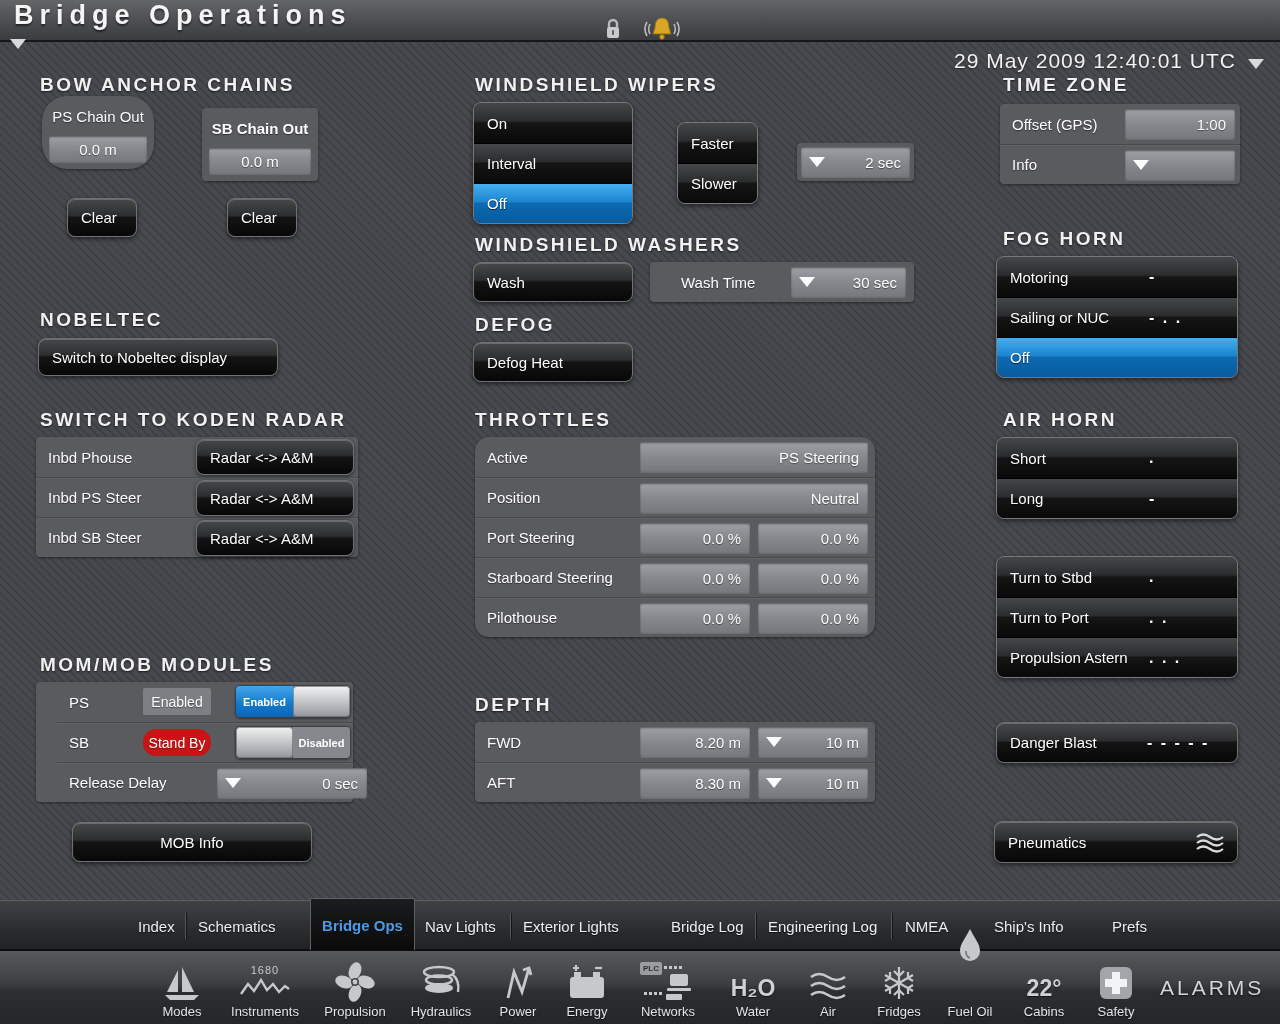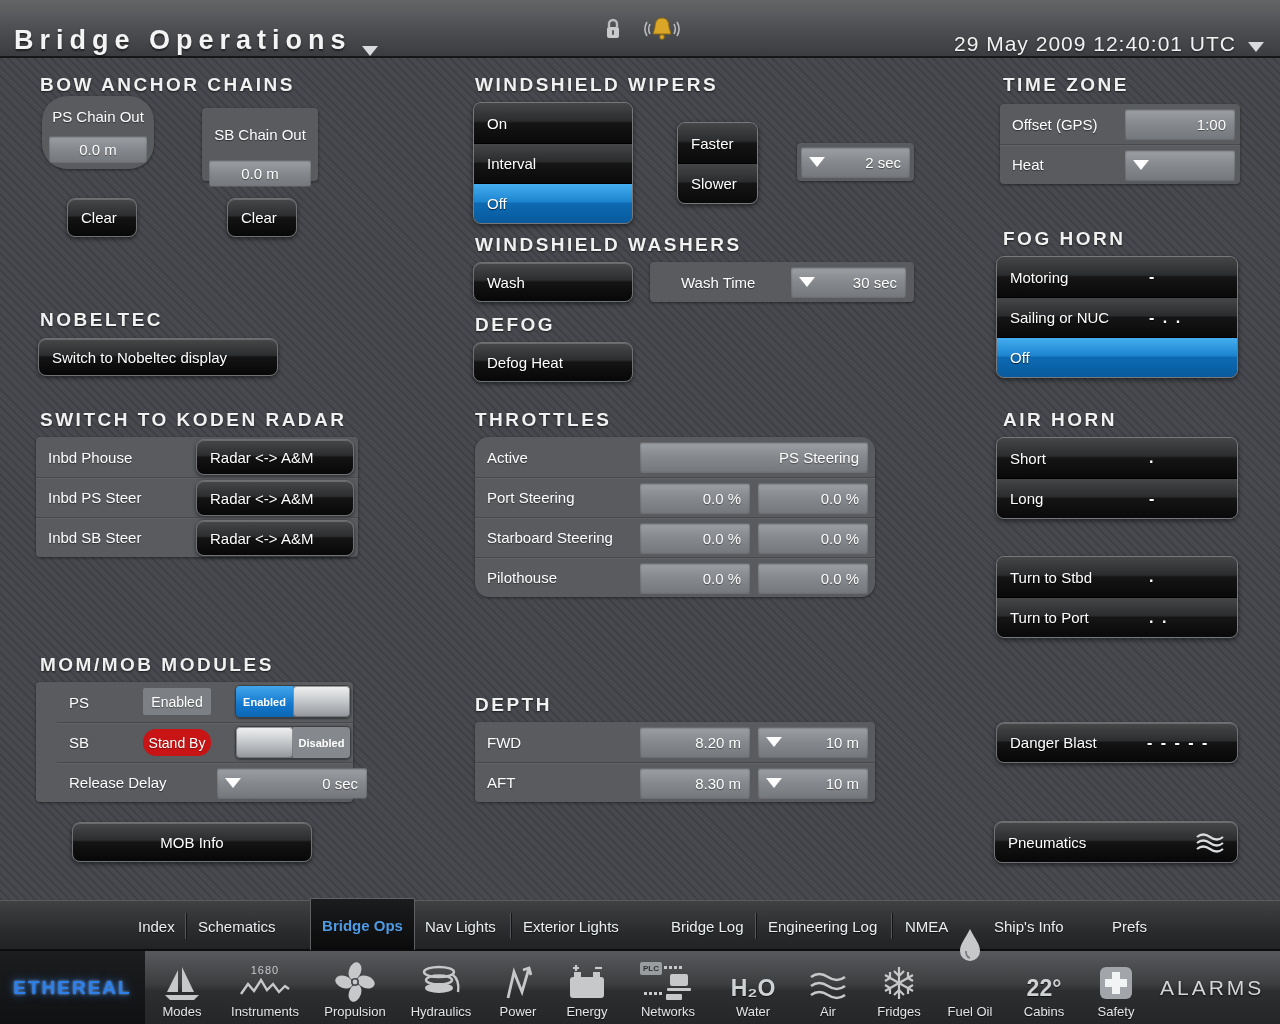--- a/index.html
+++ b/index.html
@@ -3,23 +3,23 @@
 <meta charset="utf-8">
 <style>
   html,body{margin:0;padding:0;background:#2a2b2d;}
   *{box-sizing:border-box;font-family:"Liberation Sans",sans-serif;}
   #app{position:relative;width:1280px;height:1024px;overflow:hidden;
     background-color:#47494e;
     background-image:repeating-linear-gradient(45deg,rgba(0,0,0,0) 0px,rgba(0,0,0,0) 4px,rgba(0,0,0,.12) 4px,rgba(0,0,0,.12) 6px);
     color:#fff;}
   .abs{position:absolute;}
   
-  .topbar{position:absolute;left:0;top:0;width:1280px;height:58px;
+  .topbar{position:absolute;left:0;top:0;width:1280px;height:42px;
     background:linear-gradient(180deg,#636567 0%,#4b4d50 55%,#3a3c3f 100%);
-    border-bottom:2px solid #161718;display:flex;align-items:flex-end;}
+    border-bottom:2px solid #161718;display:flex;align-items:flex-start;flex-direction:column;}
   .apptitle{font-size:27px;font-weight:700;letter-spacing:6px;color:#f4f4f4;margin-left:14px;text-shadow:0 2px 2px rgba(0,0,0,.5);}
   .caret{width:0;height:0;border-left:7px solid transparent;border-right:7px solid transparent;border-top:9px solid #d9dadc;display:inline-block;}
   .caret.big{border-left-width:8px;border-right-width:8px;border-top-width:10px;}
   .datetime{font-size:21px;color:#f2f2f2;letter-spacing:1px;text-shadow:0 1px 2px rgba(0,0,0,.5);}
   
   .hdr{position:absolute;font-size:19px;font-weight:700;letter-spacing:2.5px;color:#f1f1f1;text-shadow:0 1px 2px rgba(0,0,0,.65);white-space:nowrap;}
   
   .panel{position:absolute;background:#595b5f;border-radius:4px;box-shadow:0 1px 3px rgba(0,0,0,.45);}
   .row{position:relative;height:40px;display:flex;align-items:center;}
   .row + .row{border-top:1px solid #46484c;box-shadow:inset 0 1px 0 rgba(255,255,255,.05);}
@@ -109,21 +109,21 @@
   <div class="hdr" style="left:40px;top:74px;">BOW ANCHOR CHAINS</div>
 
   <div class="panel" style="left:42px;top:96px;width:112px;height:73px;border-radius:25px;">
     <div class="row" style="height:40px;justify-content:center;">
       <span class="rlabel" style="padding-left:0;">PS Chain Out</span>
     </div>
     <div class="inset centered" style="position:relative;margin:0 7px;height:26px;">0.0 m</div>
   </div>
 
   <div class="panel" style="left:202px;top:108px;width:116px;height:73px;">
-    <div class="row" style="height:52px;justify-content:center;">
+    <div class="row" style="height:40px;justify-content:center;font-weight:bold;">
       <span class="rlabel" style="padding-left:0;">SB Chain Out</span>
     </div>
     <div class="inset centered" style="position:relative;margin:0 7px;height:26px;">0.0 m</div>
   </div>
 
   <div class="btn" style="left:67px;top:198px;width:70px;height:39px;">Clear</div>
   <div class="btn" style="left:227px;top:198px;width:70px;height:39px;">Clear</div>
 
   <div class="hdr" style="left:40px;top:309px;">NOBELTEC</div>
   <div class="btn" style="left:38px;top:338px;width:240px;height:38px;">Switch to Nobeltec display</div>
@@ -204,20 +204,24 @@
   <div class="hdr" style="left:475px;top:314px;">DEFOG</div>
   <div class="btn" style="left:473px;top:342px;width:160px;height:40px;">Defog Heat</div>
 
   <div class="hdr" style="left:475px;top:409px;">THROTTLES</div>
   <div class="panel" style="left:475px;top:437px;width:400px;border-radius:14px;">
     <div class="row">
       <span class="rlabel">Active</span>
       <span class="inset" style="left:165px;top:5px;width:228px;">PS Steering</span>
     </div>
     <div class="row">
+      <span class="rlabel">Position</span>
+      <span class="inset" style="left:165px;top:5px;width:228px;">Neutral</span>
+    </div>
+    <div class="row">
       <span class="rlabel">Port Steering</span>
       <span class="inset" style="left:165px;top:5px;width:110px;">0.0 %</span>
       <span class="inset" style="left:283px;top:5px;width:110px;">0.0 %</span>
     </div>
     <div class="row">
       <span class="rlabel">Starboard Steering</span>
       <span class="inset" style="left:165px;top:5px;width:110px;">0.0 %</span>
       <span class="inset" style="left:283px;top:5px;width:110px;">0.0 %</span>
     </div>
     <div class="row">
@@ -247,21 +251,21 @@
     </div>
   </div>
 
   <div class="hdr" style="left:1003px;top:74px;">TIME ZONE</div>
   <div class="panel" style="left:1000px;top:104px;width:240px;">
     <div class="row">
       <span class="rlabel">Offset (GPS)</span>
       <span class="inset" style="left:125px;top:5px;width:110px;">1:00</span>
     </div>
     <div class="row">
-      <span class="rlabel">Heat</span>
+      <span class="rlabel">Info</span>
       <span class="inset dd" style="left:125px;top:5px;width:110px;">
         <span class="ddcaret"></span>
       </span>
     </div>
   </div>
 
   <div class="hdr" style="left:1003px;top:228px;">FOG HORN</div>
   <div class="stack" style="left:996px;top:256px;width:242px;">
     <div class="srow">
       <span>Motoring</span>
@@ -289,20 +293,24 @@
   </div>
 
   <div class="stack" style="left:996px;top:556px;width:242px;">
     <div class="srow">
       <span>Turn to Stbd</span>
       <span class="morse">.</span>
     </div>
     <div class="srow">
       <span>Turn to Port</span>
       <span class="morse">. .</span>
+    </div>
+    <div class="srow">
+      <span>Propulsion Astern</span>
+      <span class="morse">. . .</span>
     </div>
   </div>
 
   <div class="btn" style="left:996px;top:722px;width:242px;height:41px;text-align:right;">
     <span>Danger Blast</span>
     <span class="morse" style="left:150px;">- - - - -</span>
   </div>
 
   <div class="btn" style="left:994px;top:821px;width:244px;height:42px;">
     <span>Pneumatics</span>
@@ -326,23 +334,20 @@
     <span class="tab" style="left:671px;">Bridge Log</span>
     <span class="tabsep" style="left:755px;"></span>
     <span class="tab" style="left:768px;">Engineering Log</span>
     <span class="tabsep" style="left:891px;"></span>
     <span class="tab" style="left:905px;">NMEA</span>
     <span class="tab" style="left:994px;">Ship's Info</span>
     <span class="tab" style="left:1112px;">Prefs</span>
   </div>
 
   <div class="dock">
-    <div class="logo-cell">
-      <span class="logo-text">ETHEREAL</span>
-    </div>
 
     <div class="ditem" style="left:138px;">
       <span class="dicon">
         <svg width="44" height="38" viewBox="0 0 44 38">
           <path d="M18 6 L18 28 L7 28 Z" fill="#c6c8ca"></path>
           <path d="M22 3 L34 28 L22 28 Z" fill="#c6c8ca"></path>
           <path d="M5 31 L39 31 L34 36 L10 36 Z" fill="#c6c8ca"></path>
         </svg>
       </span>
       <span class="dlabel">Modes</span>

